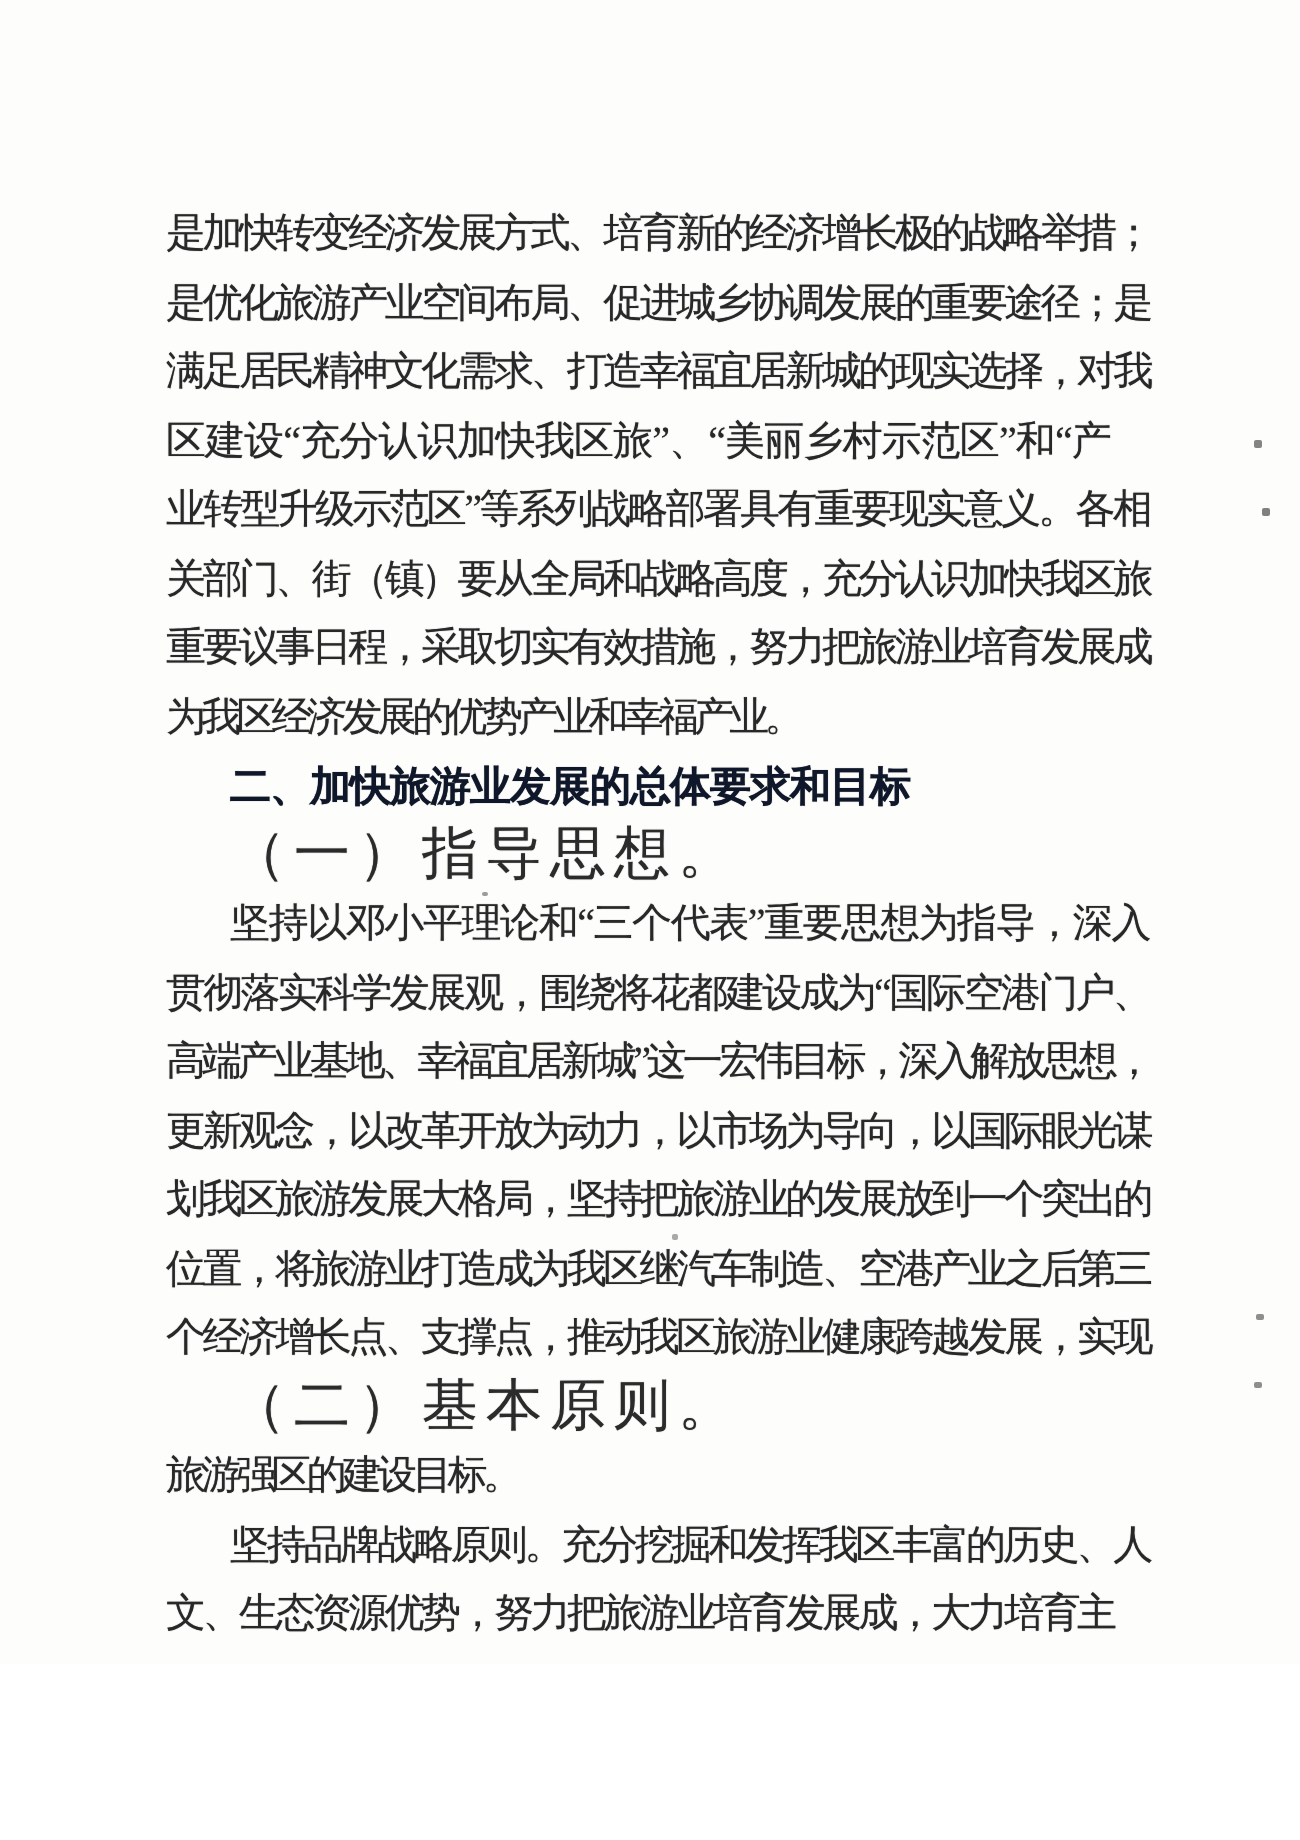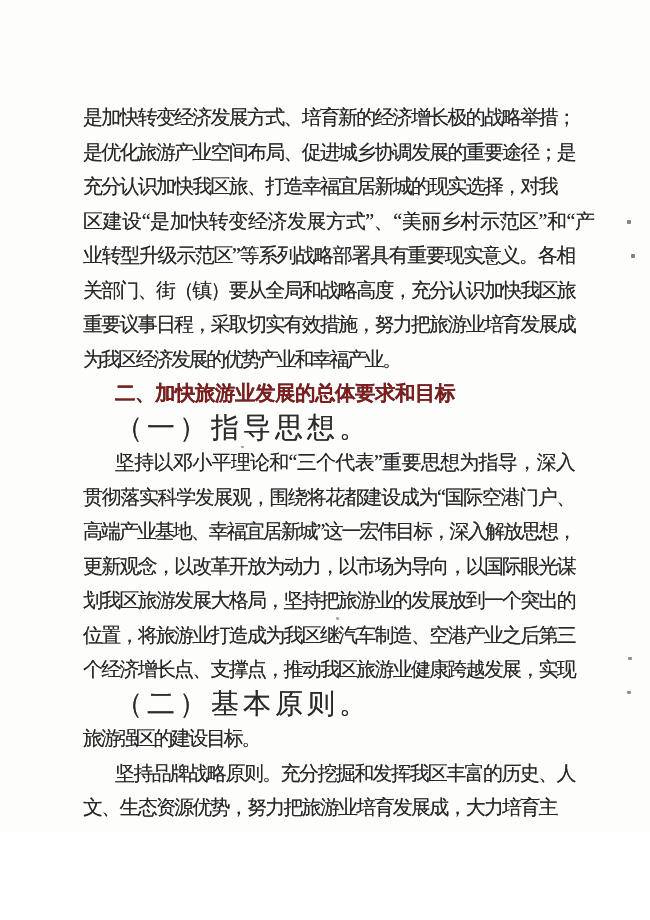--- a/index.html
+++ b/index.html
@@ -28,21 +28,21 @@
     line-height: 34.5px;
     white-space: nowrap;
     letter-spacing: -2.4px;
     text-shadow: 0 0 0.5px rgba(40,40,40,0.65);
   }
   .line .lt { display: inline-block; white-space: nowrap; letter-spacing: inherit; }
   .line.indent { padding-left: 32px; }
   .line.bold {
     font-family: "DejaVu Sans", "Liberation Sans", sans-serif;
     font-weight: bold;
-    color: #7f1d1d;
+    color: #0f172a;
     letter-spacing: -0.5px;
     font-size: 20.5px;
     text-shadow: 0 0 0.4px rgba(10,10,10,0.7);
   }
   .line.kai {
     font-size: 28px;
     letter-spacing: 4px;
     color: #2b2b2b;
   }
   .pagenum {
@@ -62,22 +62,22 @@
     opacity: 0.85;
   }
 </style>
 </head>
 <body>
 
 <div class="page">
   <div class="textblock">
       <div class="line justify"><span class="lt" style="letter-spacing: -1.77778px;">是加快转变经济发展方式、培育新的经济增长极的战略举措；</span></div>
       <div class="line justify"><span class="lt" style="letter-spacing: -1.77778px;">是优化旅游产业空间布局、促进城乡协调发展的重要途径；是</span></div>
-      <div class="line justify"><span class="lt" style="letter-spacing: -1.77778px;">充分认识加快我区旅、打造幸福宜居新城的现实选择，对我</span></div>
-      <div class="line justify"><span class="lt" style="letter-spacing: -0.442522px;">区建设“是加快转变经济发展方式”、“美丽乡村示范区”和“产</span></div>
+      <div class="line justify"><span class="lt" style="letter-spacing: -1.77778px;">满足居民精神文化需求、打造幸福宜居新城的现实选择，对我</span></div>
+      <div class="line justify"><span class="lt" style="letter-spacing: -0.442522px;">区建设“充分认识加快我区旅”、“美丽乡村示范区”和“产</span></div>
       <div class="line justify"><span class="lt" style="letter-spacing: -1.36632px;">业转型升级示范区”等系列战略部署具有重要现实意义。各相</span></div>
       <div class="line justify"><span class="lt" style="letter-spacing: -1.77778px;">关部门、街（镇）要从全局和战略高度，充分认识加快我区旅</span></div>
       <div class="line justify"><span class="lt" style="letter-spacing: -1.77778px;">重要议事日程，采取切实有效措施，努力把旅游业培育发展成</span></div>
       <div class="line"><span class="lt">为我区经济发展的优势产业和幸福产业。</span></div>
       <div class="line indent bold"><span class="lt">二、加快旅游业发展的总体要求和目标</span></div>
       <div class="line indent kai"><span class="lt">（一）指导思想。</span></div>
       <div class="line justify indent"><span class="lt" style="letter-spacing: -0.710625px;">坚持以邓小平理论和“三个代表”重要思想为指导，深入</span></div>
       <div class="line justify"><span class="lt" style="letter-spacing: -1.36632px;">贯彻落实科学发展观，围绕将花都建设成为“国际空港门户、</span></div>
       <div class="line justify"><span class="lt" style="letter-spacing: -2.03181px;">高端产业基地、幸福宜居新城”这一宏伟目标，深入解放思想，</span></div>
       <div class="line justify"><span class="lt" style="letter-spacing: -1.77778px;">更新观念，以改革开放为动力，以市场为导向，以国际眼光谋</span></div>

